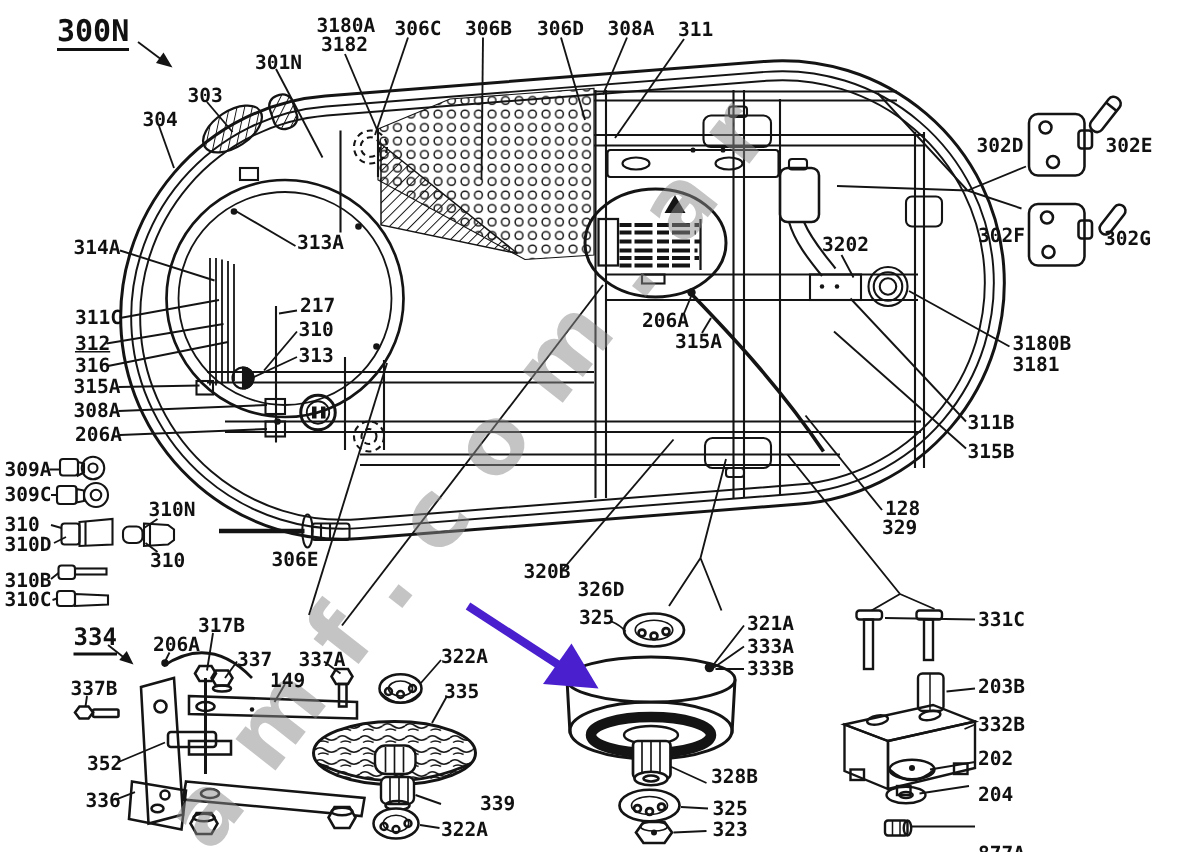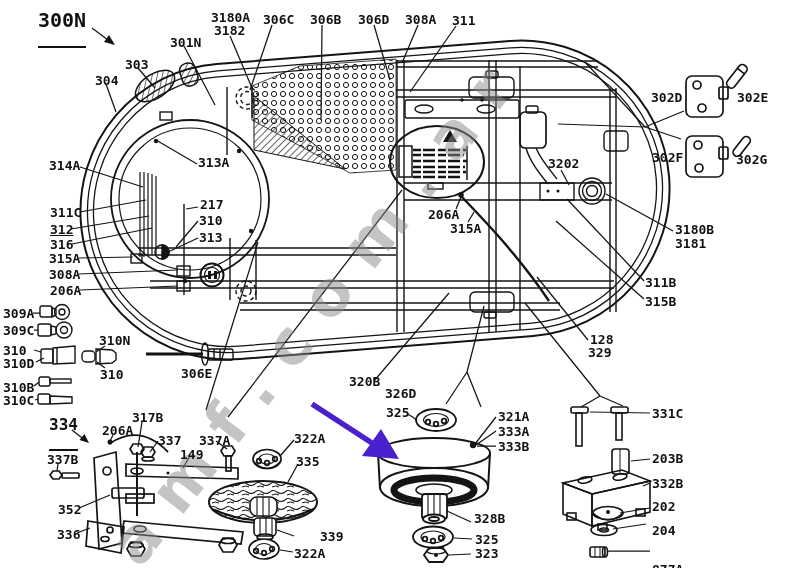--- a/index.html
+++ b/index.html
@@ -2,21 +2,21 @@
 <html><head>
 <meta charset="utf-8">
 <style>
   html,body{margin:0;padding:0;background:#fff;}
   #stage{position:relative;width:786px;height:568px;background:#fff;overflow:hidden;
          font-family:"DejaVu Sans Mono",monospace;}
   #stage svg{position:absolute;left:0;top:0;}
   #labels-layer{position:absolute;left:0;top:0;width:786px;height:568px;}
   .lbl{position:absolute;font:bold 13px "DejaVu Sans Mono",monospace;color:#111;
        white-space:nowrap;line-height:1;}
-  .lbl.u{border-bottom:2.5px solid #111;padding-bottom:16px;}
+  .lbl.u{border-bottom:2.5px solid #111;padding-bottom:2px;}
 </style>
 </head>
 <body>
 
 <div id="stage">
 
 <svg width="786" height="568" viewBox="0 0 786 568">
   <defs>
     <pattern id="holes" width="9" height="9" patternUnits="userSpaceOnUse">
       <circle cx="4" cy="4" r="2.6" fill="none" stroke="#141414" stroke-width="1"></circle>

